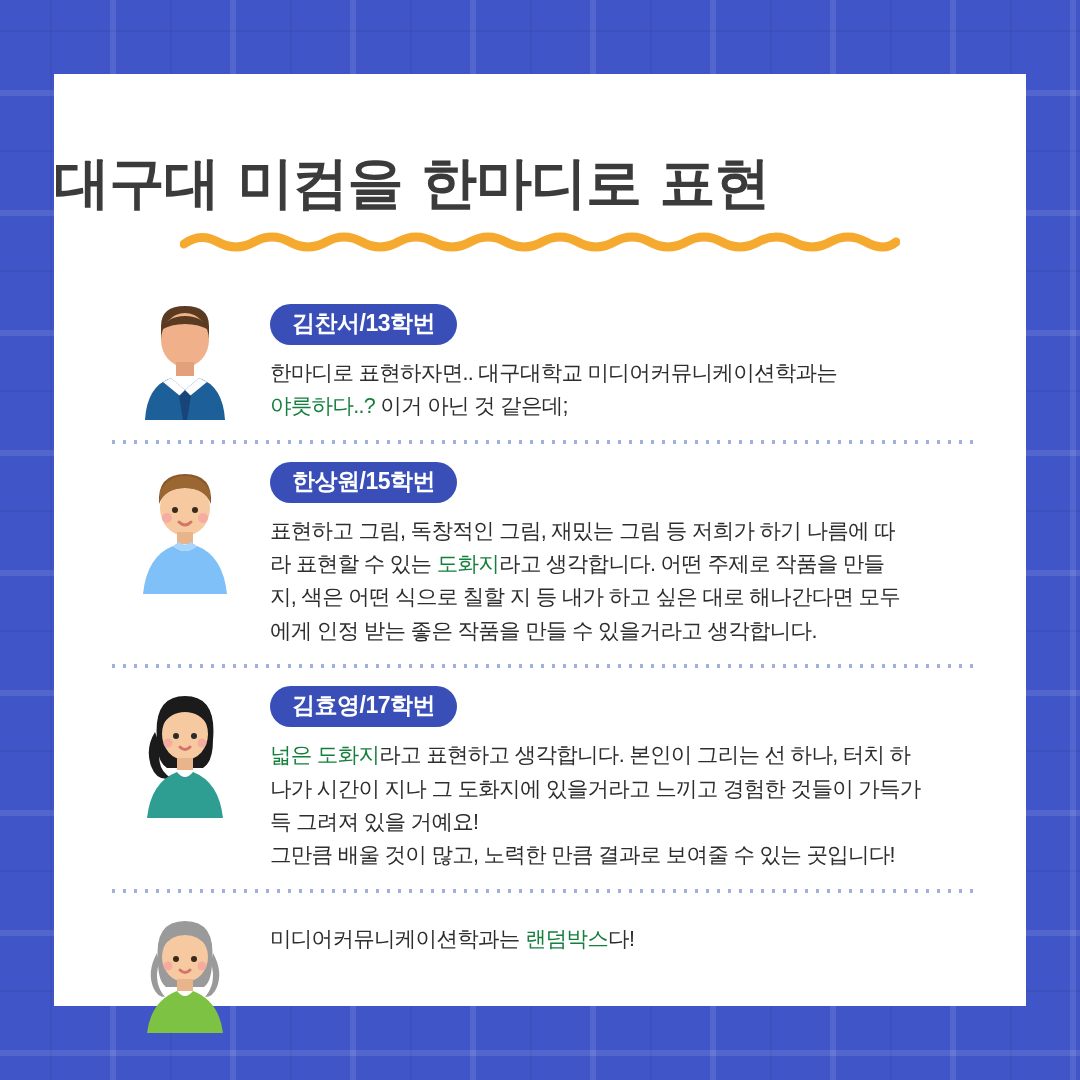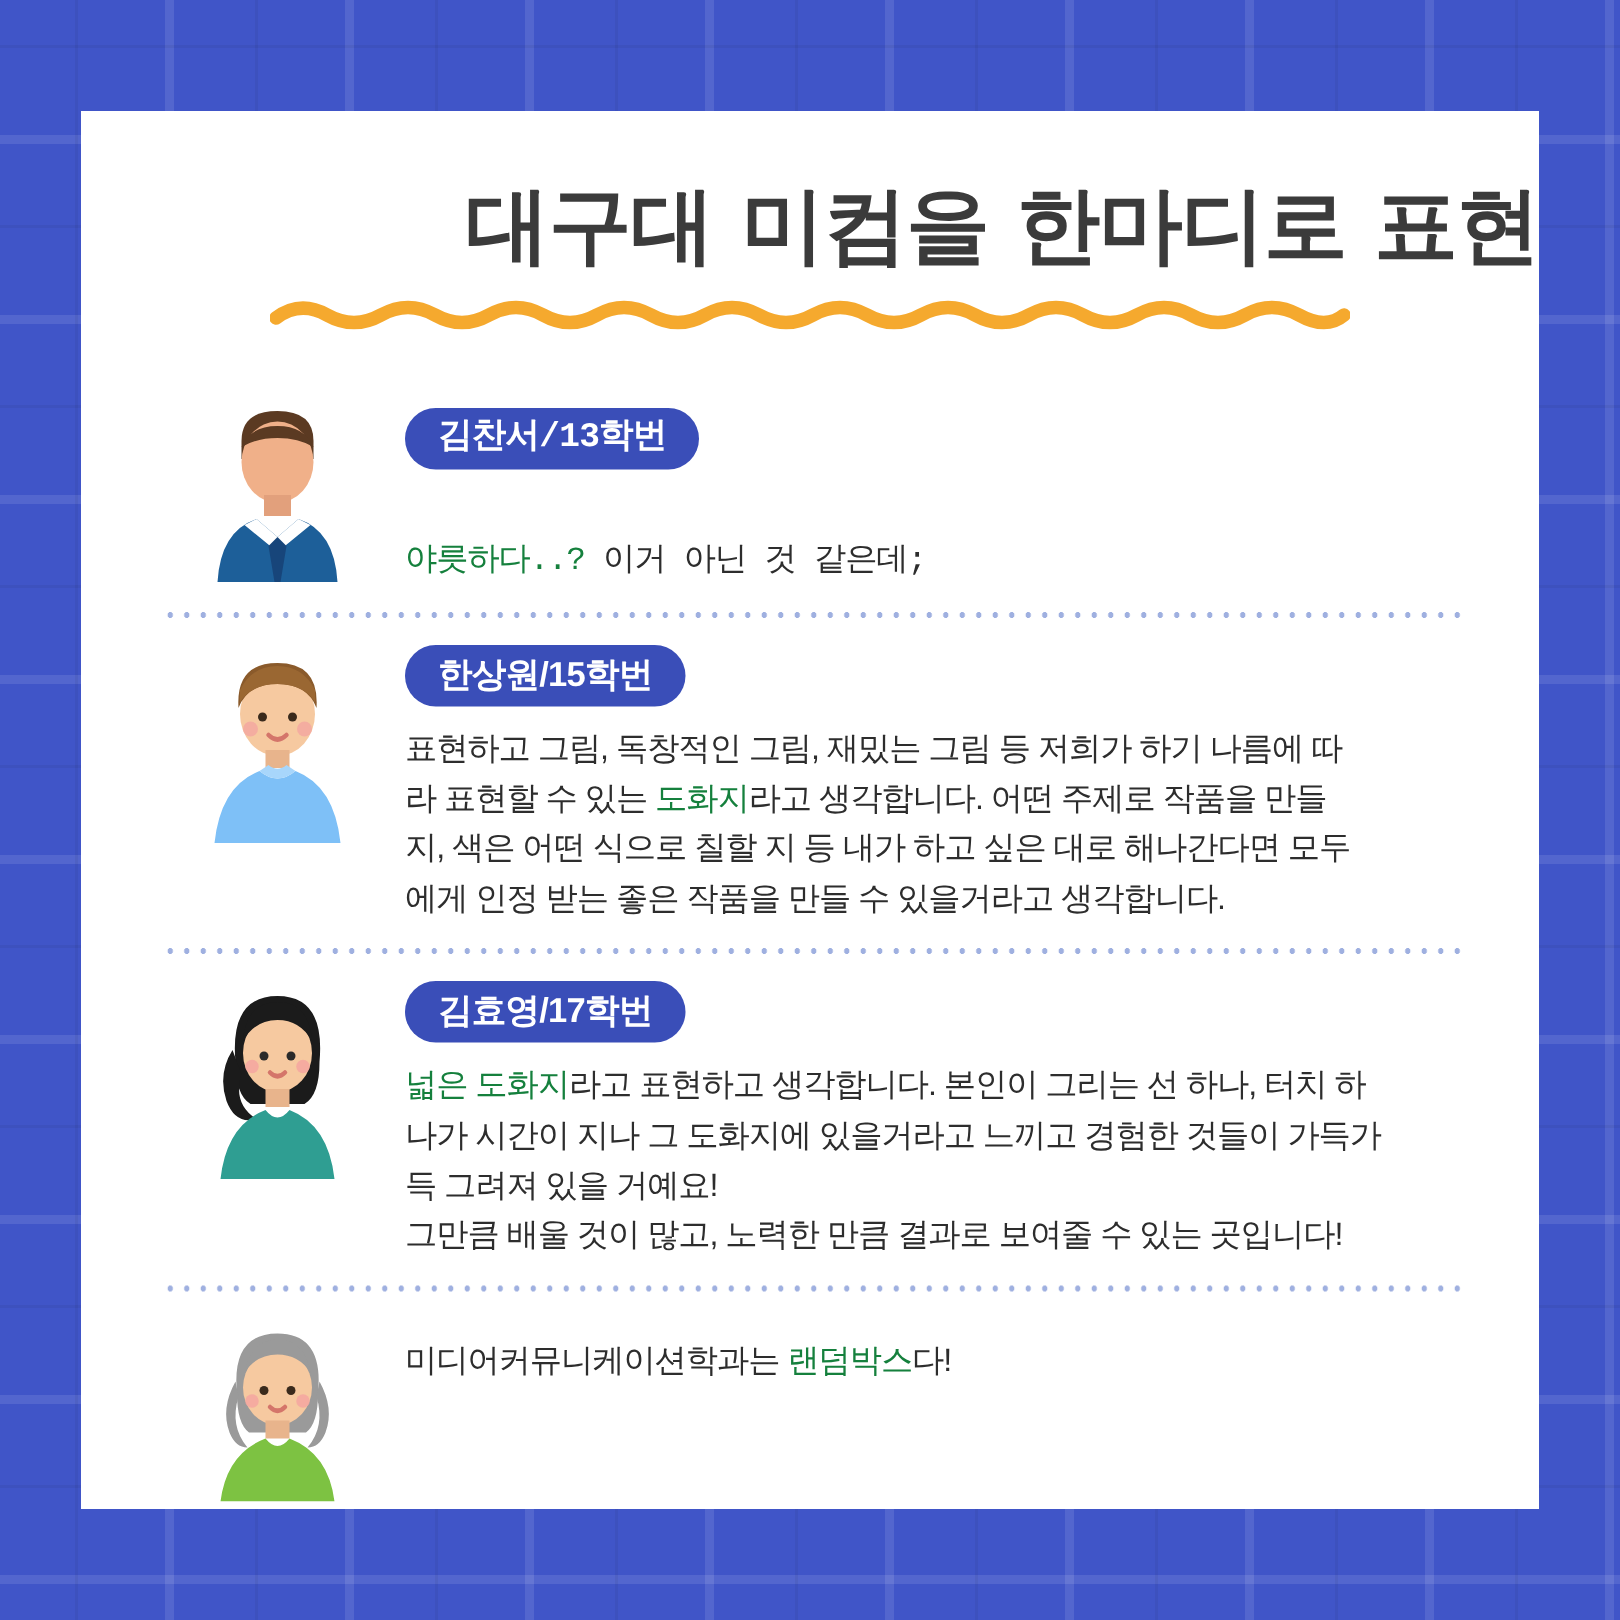--- a/index.html
+++ b/index.html
@@ -45,22 +45,22 @@
     width: 972px;
     height: 932px;
     background: #ffffff;
     box-sizing: border-box;
     padding: 0;
     z-index: 2;
   }
 
   
   .title-wrap {
-    text-align: right;
-    padding-top: 46px;
+    text-align: left;
+    padding-top: 78px;
   }
   .title {
     font-family: "DejaVu Sans", sans-serif;
     font-size: 56px;
     font-weight: 900;
     letter-spacing: -1px;
     color: #3b3b3b;
     margin: 0;
     line-height: 1.1;
   }
@@ -115,21 +115,21 @@
     color: #15803d;
   }
   .divider {
     height: 4px;
     margin: 8px 6px 8px 8px;
     background-image: radial-gradient(circle, #9fb0e0 1.8px, transparent 2px);
     background-size: 11px 4px;
     background-repeat: repeat-x;
     background-position: left center;
   }
-  .row-1 .content-cell { padding-top: 10px; font-family: Liberation Mono, monospace; }
+  .row-1 .content-cell { padding-top: 10px; }
 </style>
 </head>
 <body>
 
 <div class="bg-grid"></div>
 
 <div class="card">
 
   <div class="title-wrap">
     <h1 class="title">대구대 미컴을 한마디로 표현</h1>
@@ -147,21 +147,21 @@
           <ellipse cx="54" cy="40" rx="24" ry="27" fill="#f0b089"></ellipse>
           <path d="M30 30 q6-14 24-14 t24 14 q-10-6 -24-6 t-24 6z" fill="#5b3a22"></path>
           <rect x="45" y="62" width="18" height="14" fill="#e2a07c"></rect>
           <path d="M14 120 q2-34 26-42 l14 12 l14-12 q24 8 26 42z" fill="#1d5f99"></path>
           <path d="M40 78 l14 12 l14-12 l8 4 l-22 18 l-22-18z" fill="#ffffff"></path>
           <path d="M54 90 l6 6 l-4 24 l-4 0 l-4-24z" fill="#17457a"></path>
         </svg>
       </div>
       <div class="content-cell">
         <div class="name-badge">김찬서/13학번</div>
-        <div class="quote"><br><span class="hl">야릇하다..?</span><span> 이거 아닌 것 같은데;</span></div>
+        <div class="quote"><span>한마디로 표현하자면.. 대구대학교 미디어커뮤니케이션학과는</span><br><span class="hl">야릇하다..?</span><span> 이거 아닌 것 같은데;</span></div>
       </div>
     </div>
 
     <div class="divider"></div>
 
     <div class="row">
       <div class="avatar-cell">
         <svg width="108" height="130" viewBox="0 0 108 130">
           <ellipse cx="54" cy="44" rx="25" ry="28" fill="#f6c9a0"></ellipse>
           <path d="M28 40 q-2-30 26-30 t26 30 q-6-16 -26-16 t-26 16z" fill="#8a5a2b"></path>

